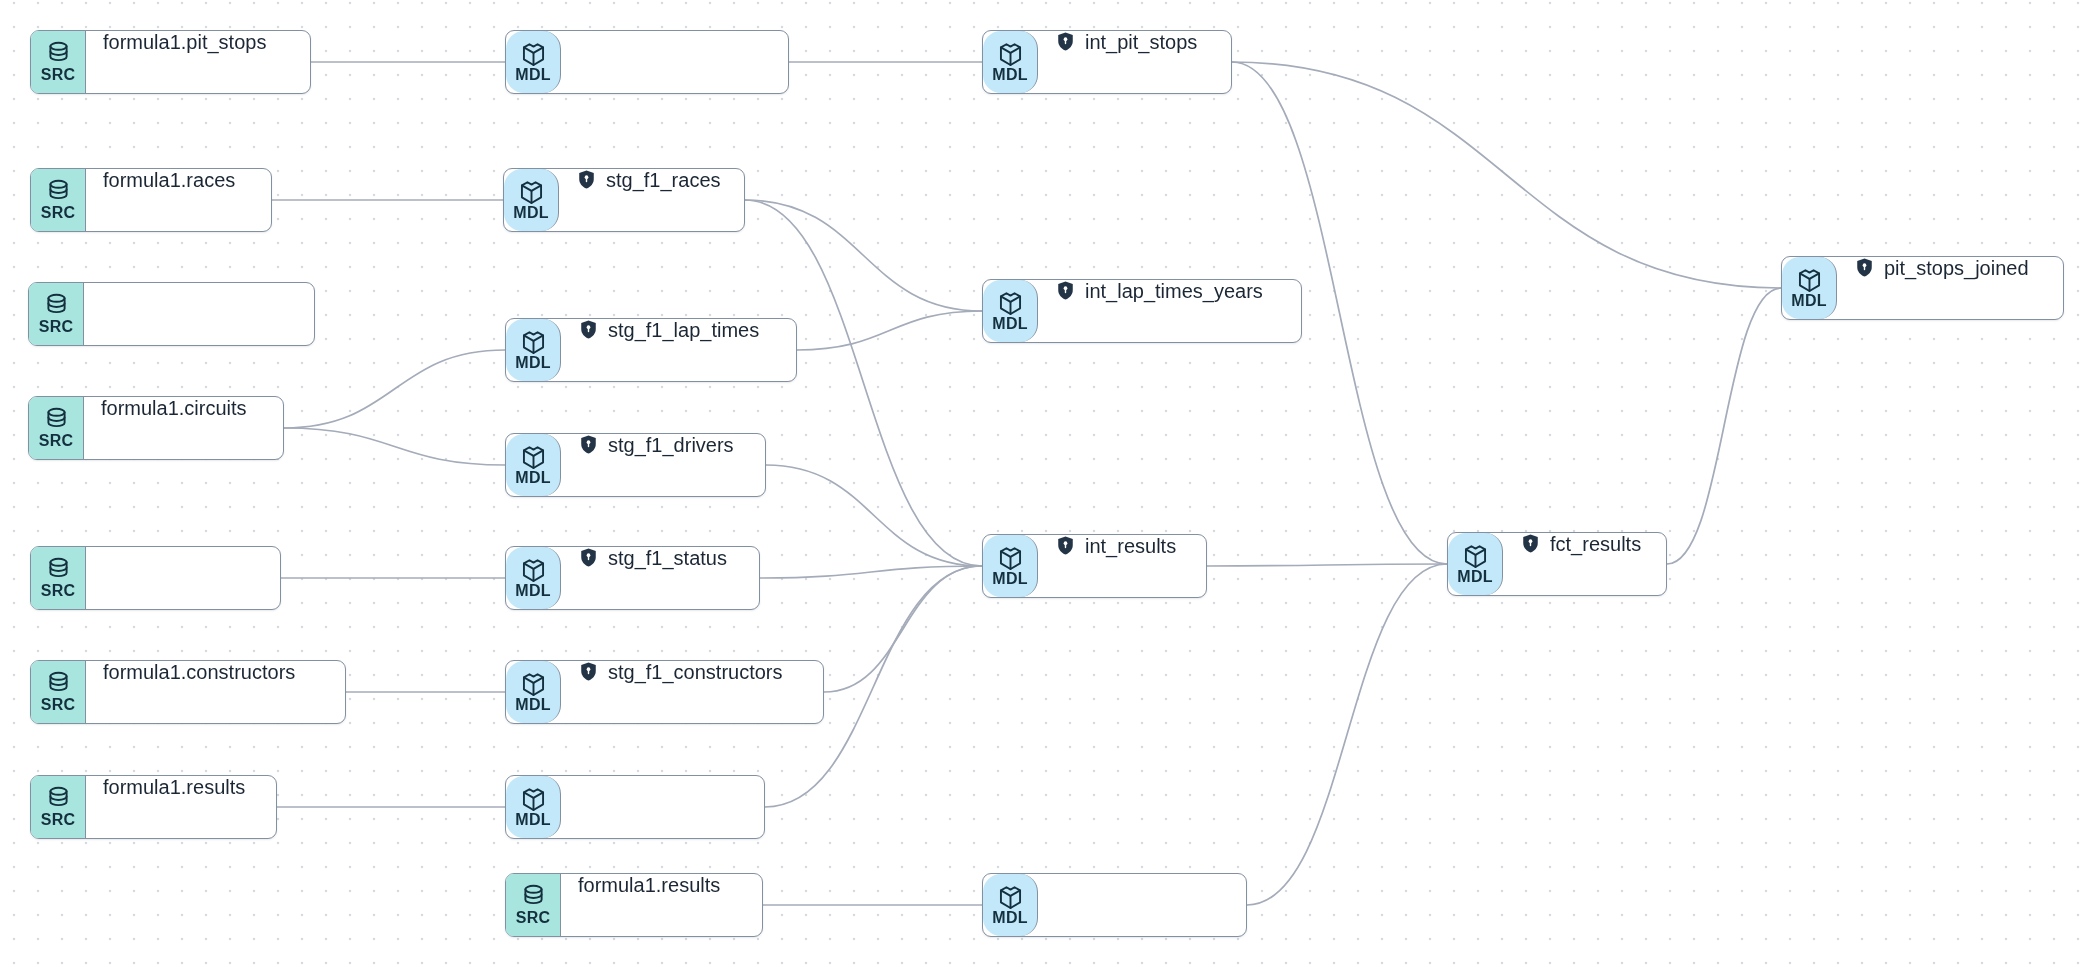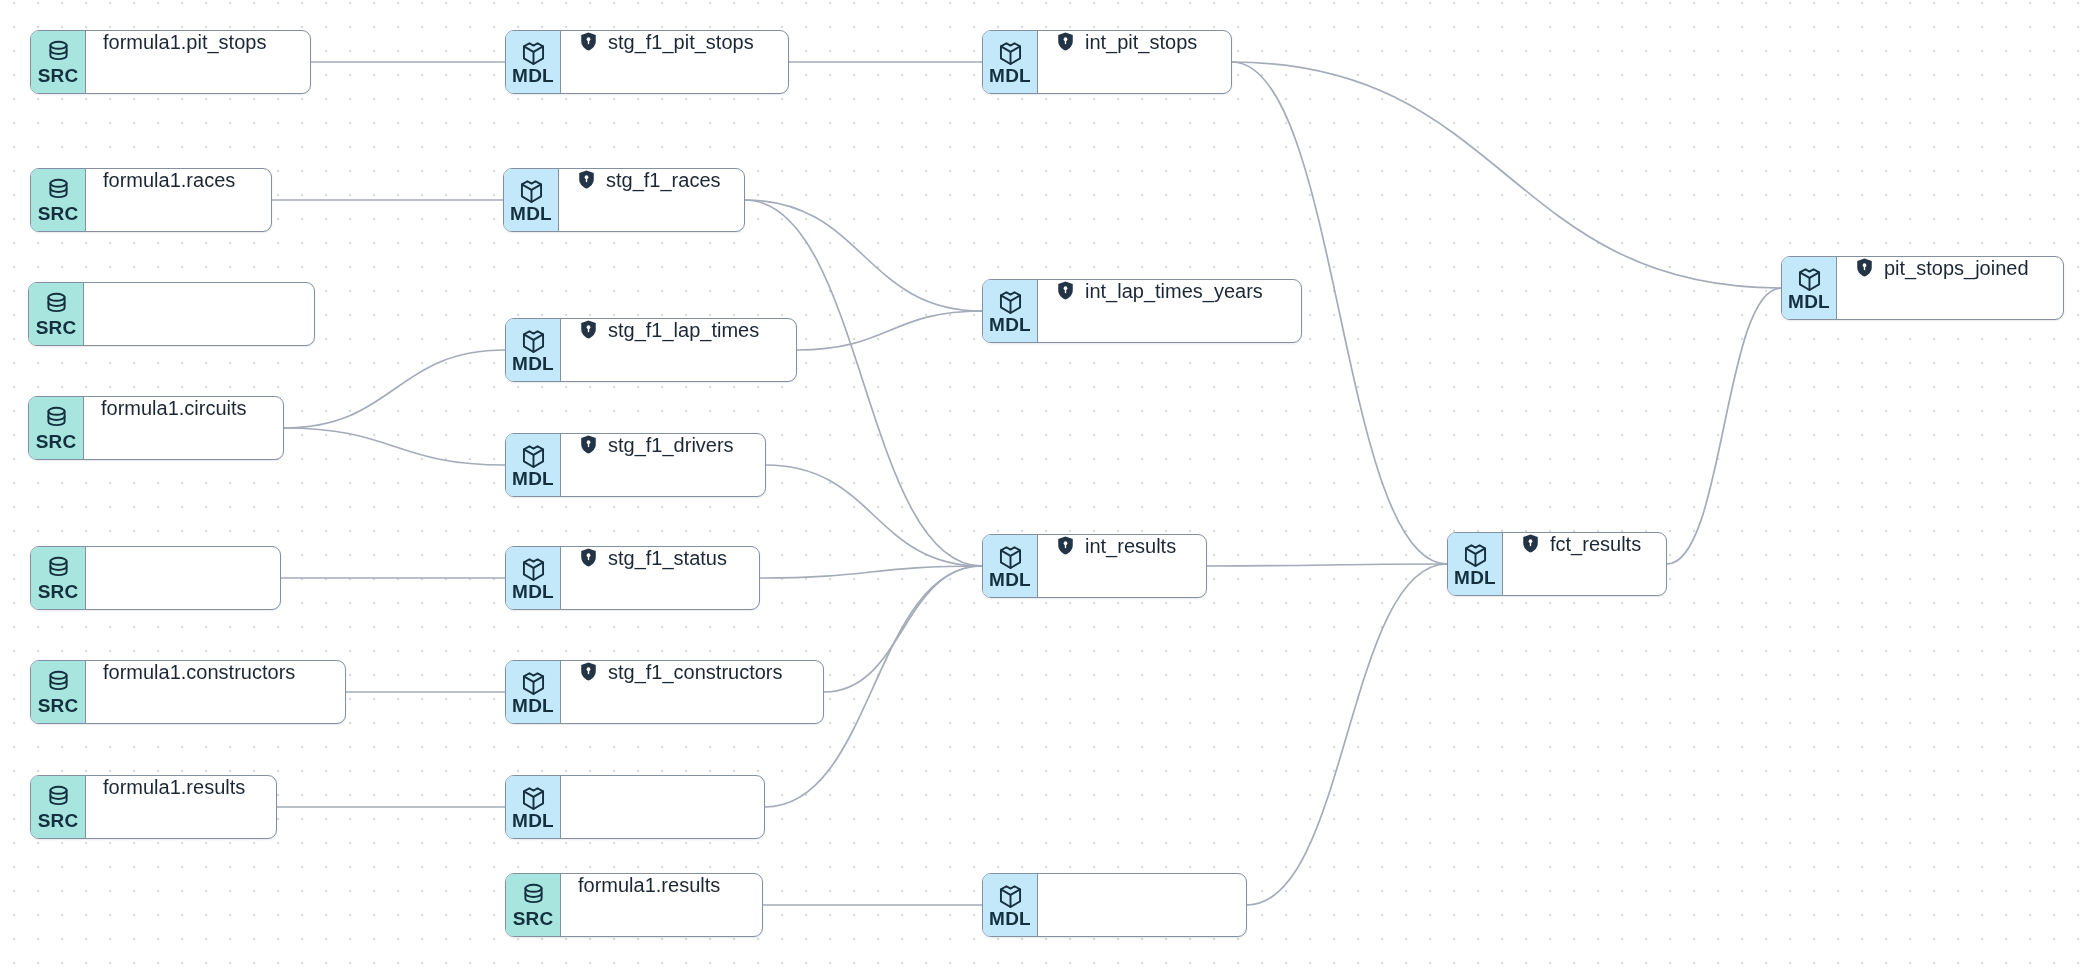--- a/index.html
+++ b/index.html
@@ -25,24 +25,24 @@
     background:#fff; border:1.5px solid var(--border); border-radius:9px;
     box-shadow:0 1px 2px rgba(27,38,59,.10); cursor:pointer;
   }
   .badge{
     width:55px; flex:0 0 55px; display:flex; flex-direction:column;
     align-items:center; justify-content:center; gap:0;
     border-right:1.5px solid var(--border);
     border-radius:7px 0 0 7px; color:var(--badge-ink);
   }
   .node.source .badge{background:var(--src-badge);}
-  .node.model  .badge{background:var(--mdl-badge);}
+  .node.model  .badge{background:var(--mdl-badge);border-radius:18px;}
   .badge .bicon{width:27px;height:27px;display:block;}
   .badge .bicon svg{width:100%;height:100%;display:block;}
-  .btext{font-size:19px;font-weight:700;line-height:1.05;letter-spacing:.2px;}
+  .btext{font-size:16px;font-weight:700;line-height:1.05;letter-spacing:.2px;}
   .nbody{
     flex:1 1 auto; display:flex; align-items:flex-start;
     padding:0 14px 0 17px; gap:9px; white-space:nowrap; overflow:hidden;
   }
   .shield{width:21px;height:21px;flex:0 0 21px;display:block;}
   .shield svg{width:100%;height:100%;display:block;}
   .nlabel{font-size:20px;font-weight:500;color:var(--ink);}
 </style>
 </head>
 <body>
@@ -190,30 +190,20 @@
         <span class="badge">
           <span class="bicon">
             <svg viewBox="0 0 24 24" fill="none" stroke="currentColor" stroke-width="1.7" stroke-linecap="round" stroke-linejoin="round">
               <path d="M8.4 3.8 3.5 6.6v10.6l8.5 5 8.5-5V6.6l-4.9-2.8-3.6 2.1z"></path>
               <path d="M3.5 6.6 12 11.5l8.5-4.9"></path>
               <path d="M12 11.5V22.2"></path>
             </svg>
           </span>
           <span class="btext">MDL</span>
         </span>
-        <span class="nbody">
-          <span class="shield">
-            <svg viewBox="0 0 24 24">
-              <path fill="var(--shield)" d="M12 1.6 20.3 4.7v6.6c0 5.3-3.5 9-8.3 11-4.8-2-8.3-5.7-8.3-11V4.7Z"></path>
-              <circle cx="12" cy="9.3" r="2.1" fill="#ffffff"></circle>
-              <rect x="11.2" y="10.6" width="1.6" height="4.4" rx="0.8" fill="#ffffff"></rect>
-            </svg>
-          </span>
-          <span class="nlabel">stg_f1_pit_stops</span>
-        </span>
       </div>
       <div class="node model" style="left: 503px; top: 168px; width: 242px; height: 64px;">
         <span class="badge">
           <span class="bicon">
             <svg viewBox="0 0 24 24" fill="none" stroke="currentColor" stroke-width="1.7" stroke-linecap="round" stroke-linejoin="round">
               <path d="M8.4 3.8 3.5 6.6v10.6l8.5 5 8.5-5V6.6l-4.9-2.8-3.6 2.1z"></path>
               <path d="M3.5 6.6 12 11.5l8.5-4.9"></path>
               <path d="M12 11.5V22.2"></path>
             </svg>
           </span>

